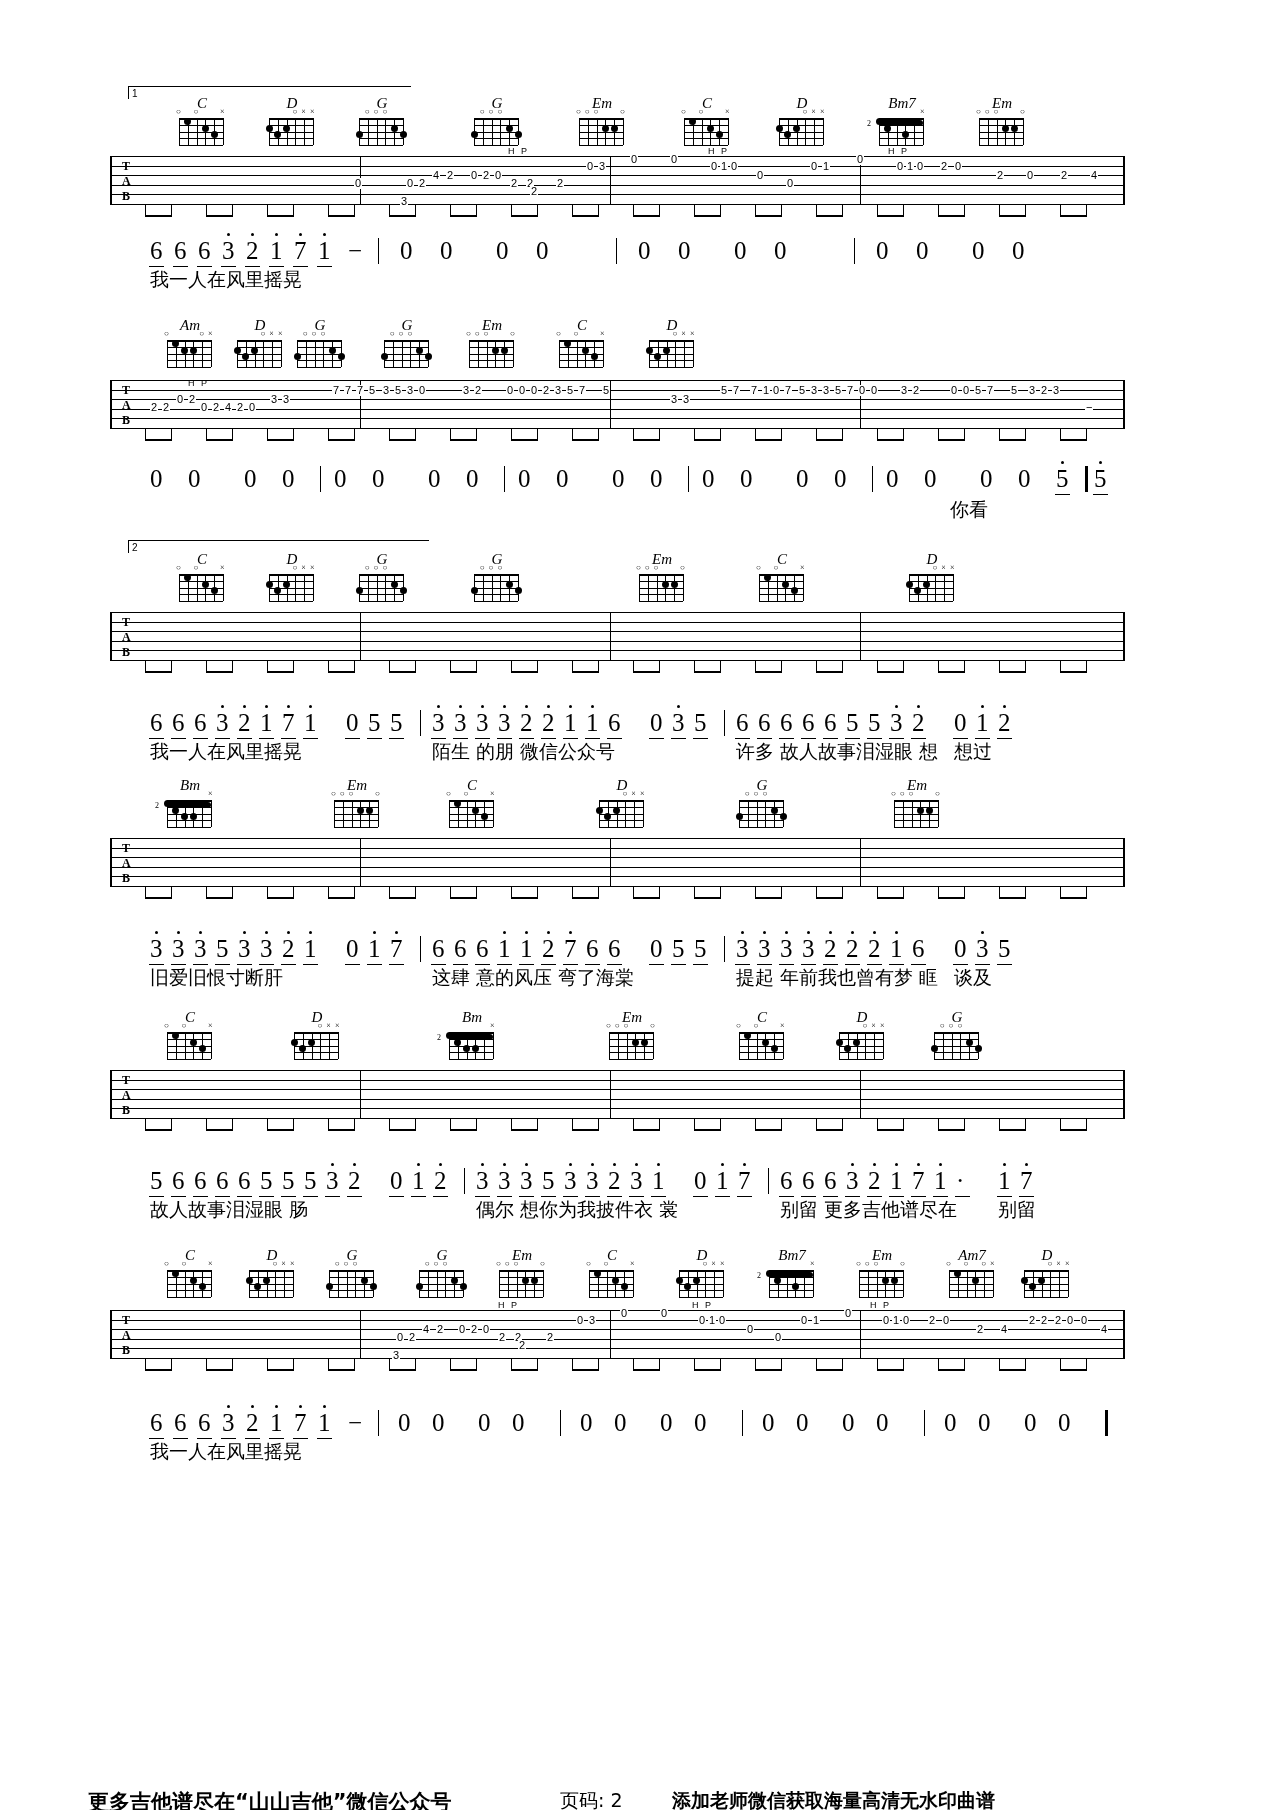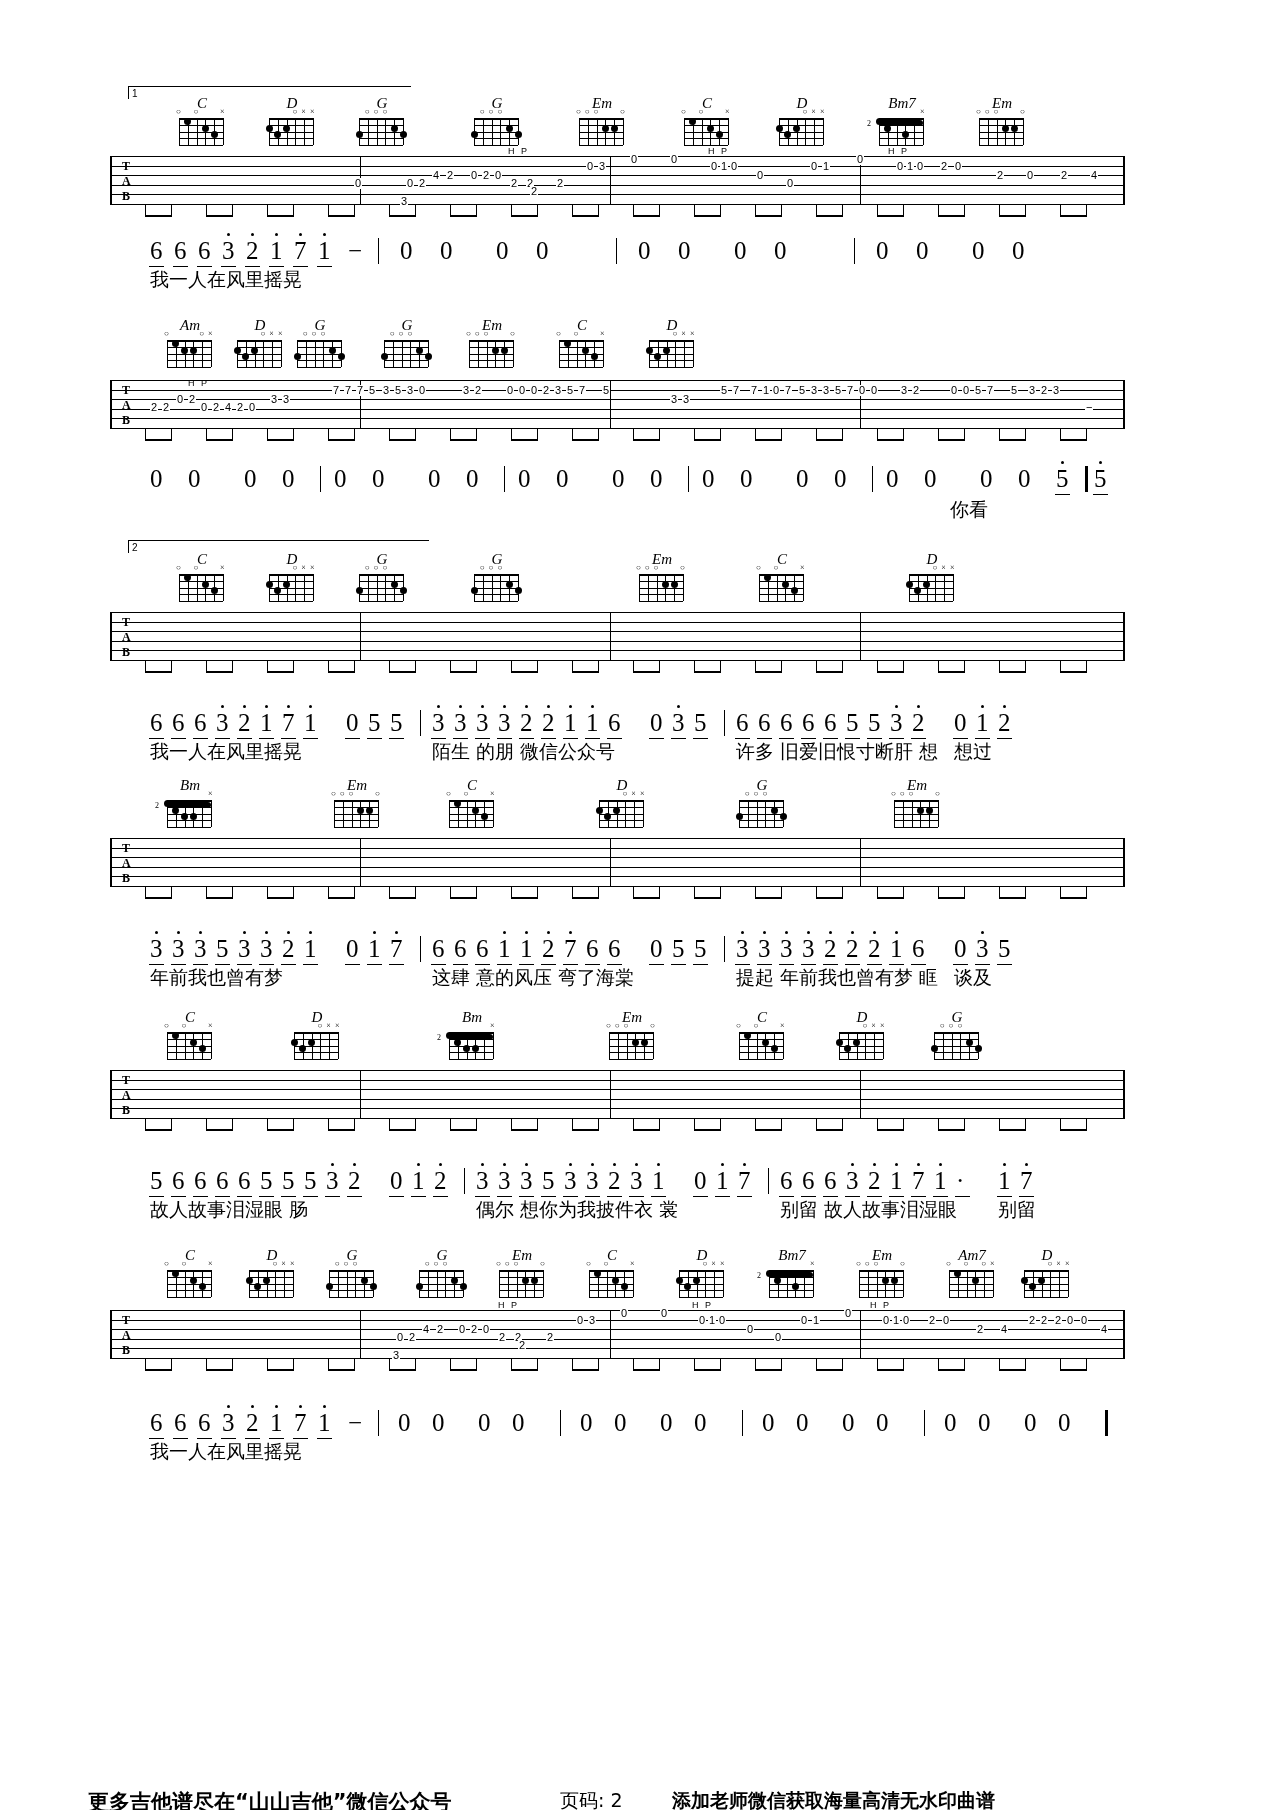--- a/index.html
+++ b/index.html
@@ -1067,21 +1067,21 @@
         <div class="jp" style="left: 736px; top: 0px;">5</div>
         <div class="jpund" style="left: 735px; top: 28px; width: 15px;"></div>
         <div class="jp" style="left: 758px; top: 0px;">5</div>
         <div class="jpund" style="left: 757px; top: 28px; width: 15px;"></div>
         <div class="jp" style="left: 780px; top: 0px;">3</div>
         <div class="jpdot-up" style="left: 785px; top: -5px;"></div>
         <div class="jpund" style="left: 779px; top: 28px; width: 15px;"></div>
         <div class="jp" style="left: 802px; top: 0px;">2</div>
         <div class="jpdot-up" style="left: 807px; top: -5px;"></div>
         <div class="jpund" style="left: 801px; top: 28px; width: 15px;"></div>
-        <div class="lyric" style="left: 626px; top: 32px;">许多 旧爱旧恨寸断肝  想</div>
+        <div class="lyric" style="left: 626px; top: 32px;">许多 故人故事泪湿眼  想</div>
         <div class="jp" style="left: 844px; top: 0px;">0</div>
         <div class="jpund" style="left: 843px; top: 28px; width: 15px;"></div>
         <div class="jp" style="left: 866px; top: 0px;">1</div>
         <div class="jpdot-up" style="left: 871px; top: -5px;"></div>
         <div class="jpund" style="left: 865px; top: 28px; width: 15px;"></div>
         <div class="jp" style="left: 888px; top: 0px;">2</div>
         <div class="jpdot-up" style="left: 893px; top: -5px;"></div>
         <div class="jpund" style="left: 887px; top: 28px; width: 15px;"></div>
         <div class="lyric" style="left: 844px; top: 32px;">想过</div>
       </div>
@@ -1317,21 +1317,21 @@
         <div class="jpund" style="left: 127px; top: 28px; width: 15px;"></div>
         <div class="jp" style="left: 150px; top: 0px;">3</div>
         <div class="jpdot-up" style="left: 155px; top: -5px;"></div>
         <div class="jpund" style="left: 149px; top: 28px; width: 15px;"></div>
         <div class="jp" style="left: 172px; top: 0px;">2</div>
         <div class="jpdot-up" style="left: 177px; top: -5px;"></div>
         <div class="jpund" style="left: 171px; top: 28px; width: 15px;"></div>
         <div class="jp" style="left: 194px; top: 0px;">1</div>
         <div class="jpdot-up" style="left: 199px; top: -5px;"></div>
         <div class="jpund" style="left: 193px; top: 28px; width: 15px;"></div>
-        <div class="lyric" style="left: 40px; top: 32px;">年前我也曾有梦</div>
+        <div class="lyric" style="left: 40px; top: 32px;">旧爱旧恨寸断肝</div>
         <div class="jp" style="left: 236px; top: 0px;">0</div>
         <div class="jpund" style="left: 235px; top: 28px; width: 15px;"></div>
         <div class="jp" style="left: 258px; top: 0px;">1</div>
         <div class="jpdot-up" style="left: 263px; top: -5px;"></div>
         <div class="jpund" style="left: 257px; top: 28px; width: 15px;"></div>
         <div class="jp" style="left: 280px; top: 0px;">7</div>
         <div class="jpdot-up" style="left: 285px; top: -5px;"></div>
         <div class="jpund" style="left: 279px; top: 28px; width: 15px;"></div>
         <div class="jpbar" style="left: 310px; top: 0px;"></div>
         <div class="jp" style="left: 322px; top: 0px;">6</div>
@@ -1724,21 +1724,21 @@
         <div class="jpdot-up" style="left: 785px; top: -5px;"></div>
         <div class="jpund" style="left: 779px; top: 28px; width: 15px;"></div>
         <div class="jp" style="left: 802px; top: 0px;">7</div>
         <div class="jpdot-up" style="left: 807px; top: -5px;"></div>
         <div class="jpund" style="left: 801px; top: 28px; width: 15px;"></div>
         <div class="jp" style="left: 824px; top: 0px;">1</div>
         <div class="jpdot-up" style="left: 829px; top: -5px;"></div>
         <div class="jpund" style="left: 823px; top: 28px; width: 15px;"></div>
         <div class="jp" style="left: 846px; top: 0px;">·</div>
         <div class="jpund" style="left: 845px; top: 28px; width: 15px;"></div>
-        <div class="lyric" style="left: 670px; top: 32px;">别留 故人故事泪湿眼</div>
+        <div class="lyric" style="left: 670px; top: 32px;">别留 更多吉他谱尽在</div>
         <div class="jp" style="left: 888px; top: 0px;">1</div>
         <div class="jpdot-up" style="left: 893px; top: -5px;"></div>
         <div class="jpund" style="left: 887px; top: 28px; width: 15px;"></div>
         <div class="jp" style="left: 910px; top: 0px;">7</div>
         <div class="jpdot-up" style="left: 915px; top: -5px;"></div>
         <div class="jpund" style="left: 909px; top: 28px; width: 15px;"></div>
         <div class="lyric" style="left: 888px; top: 32px;">别留</div>
       </div>
   </div>
 

